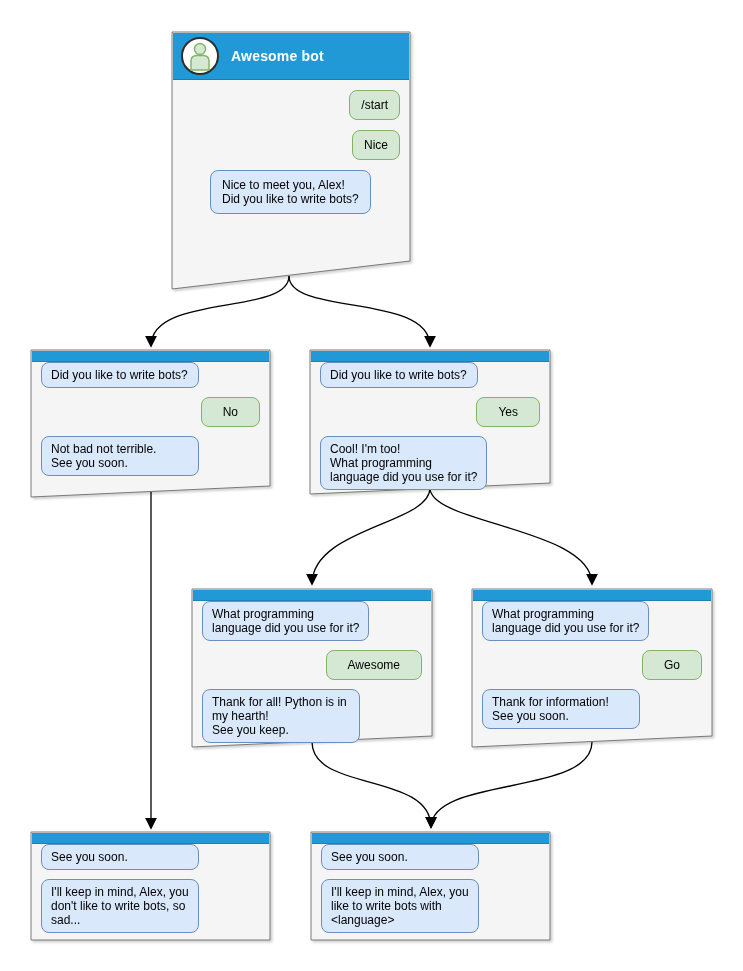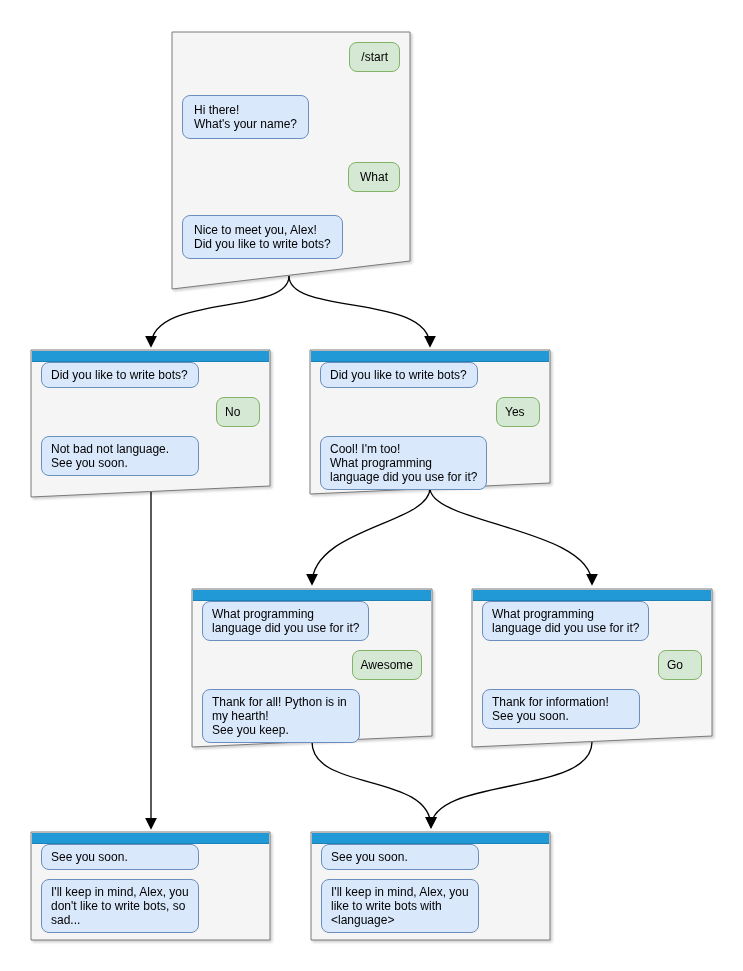--- a/index.html
+++ b/index.html
@@ -20,38 +20,38 @@
     height:10px;margin:1px 1px 0 1px;background:var(--header-blue,#2199d6);
     border-bottom:1px solid rgba(0,0,0,0.15);
   }
   .avatar{
     width:38px;height:38px;border-radius:50%;background:#fff;
     border:2px solid #2d2d2d;display:flex;align-items:center;justify-content:center;
     box-sizing:border-box;flex:0 0 auto;
   }
   .title{color:var(--title-text,#fff);font-size:14px;font-weight:bold;letter-spacing:.2px;}
   .msgs{display:flex;flex-direction:column;padding:10px 10px;}
-  .w-main .msgs{gap:23px;}
+  .w-main .msgs{gap:10px;margin-left:28px;}
   .sub .msgs{padding-top:0;gap:9px;}
   .bubble{
     font-size:12px;line-height:14px;border-radius:8px;white-space:pre-line;
     width:fit-content;max-width:190px;box-sizing:border-box;
   }
   .bubble.bot{
     background:var(--bot-bubble-fill,#dae8fc);border:1px solid var(--bot-bubble-border,#6c8ebf);
     align-self:flex-start;
   }
   .bubble.user{
     background:var(--user-bubble-fill,#d5e8d4);border:1px solid var(--user-bubble-border,#82b366);
     align-self:flex-end;
   }
   .w-main .bubble{padding:7px 11px;}
   .sub .bubble{padding:5px 9px;}
   .sub .bubble.bot{min-width:158px;}
-  .sub .bubble.user{min-width:44px;padding:7px 8px;}
+  .sub .bubble.user{min-width:44px;padding:7px 21px;}
 </style>
 </head>
 <body>
 
 <div class="canvas">
 
   <svg class="layer" viewBox="0 0 743 971">
     <defs>
       <marker id="arrow" viewBox="0 0 10 10" refX="8.5" refY="5" markerWidth="9" markerHeight="9" orient="auto">
         <path d="M0,0 L10,5 L0,10 z" fill="#000"></path>
@@ -71,36 +71,43 @@
     <path class="edge" d="M289,276 C289,316 151,293 151,346" marker-end="url(#arrow)"></path>
     <path class="edge" d="M289,276 C289,316 430,293 430,346" marker-end="url(#arrow)"></path>
     <path class="edge" d="M151,492 L151,828" marker-end="url(#arrow)"></path>
     <path class="edge" d="M430,488 C430,524 312,528 312,584" marker-end="url(#arrow)"></path>
     <path class="edge" d="M430,488 C430,524 592,528 592,584" marker-end="url(#arrow)"></path>
     <path class="edge" d="M312,742 C312,792 431,772 431,827" marker-end="url(#arrow)"></path>
     <path class="edge" d="M592,742 C592,796 432,776 431,827" marker-end="url(#arrow)"></path>
   </svg>
 
   <div class="window w-main" style="left:172px;top:32px;width:238px;">
+    <div class="titlebar">
+      <span class="avatar">
+        <svg width="26" height="30" viewBox="0 0 26 30">
+          <circle cx="13" cy="8" r="5.5" fill="#d5e8d4" stroke="#82b366" stroke-width="1.4"></circle>
+          <path d="M4,29 L4,20 Q4,14.5 10,14.5 L16,14.5 Q22,14.5 22,20 L22,29 Z" fill="#d5e8d4" stroke="#82b366" stroke-width="1.4" stroke-linejoin="round"></path>
+        </svg>
+      </span>
+      <span class="title">Awesome bot</span>
+    </div>
     <div class="msgs">
       <div class="bubble user">/start</div>
-      <div class="bubble bot">Hi there!
-What's your name?</div>
-      <div class="bubble user">What</div>
+      <div class="bubble user">Nice</div>
       <div class="bubble bot">Nice to meet you, Alex!
 Did you like to write bots?</div>
     </div>
   </div>
 
   <div class="window sub" style="left:31px;top:350px;width:239px;">
     <div class="bar"></div>
     <div class="msgs">
       <div class="bubble bot">Did you like to write bots?</div>
       <div class="bubble user">No</div>
-      <div class="bubble bot">Not bad not language.
+      <div class="bubble bot">Not bad not terrible.
 See you soon.</div>
     </div>
   </div>
 
   <div class="window sub" style="left:310px;top:350px;width:240px;">
     <div class="bar"></div>
     <div class="msgs">
       <div class="bubble bot">Did you like to write bots?</div>
       <div class="bubble user">Yes</div>
       <div class="bubble bot">Cool! I'm too!

